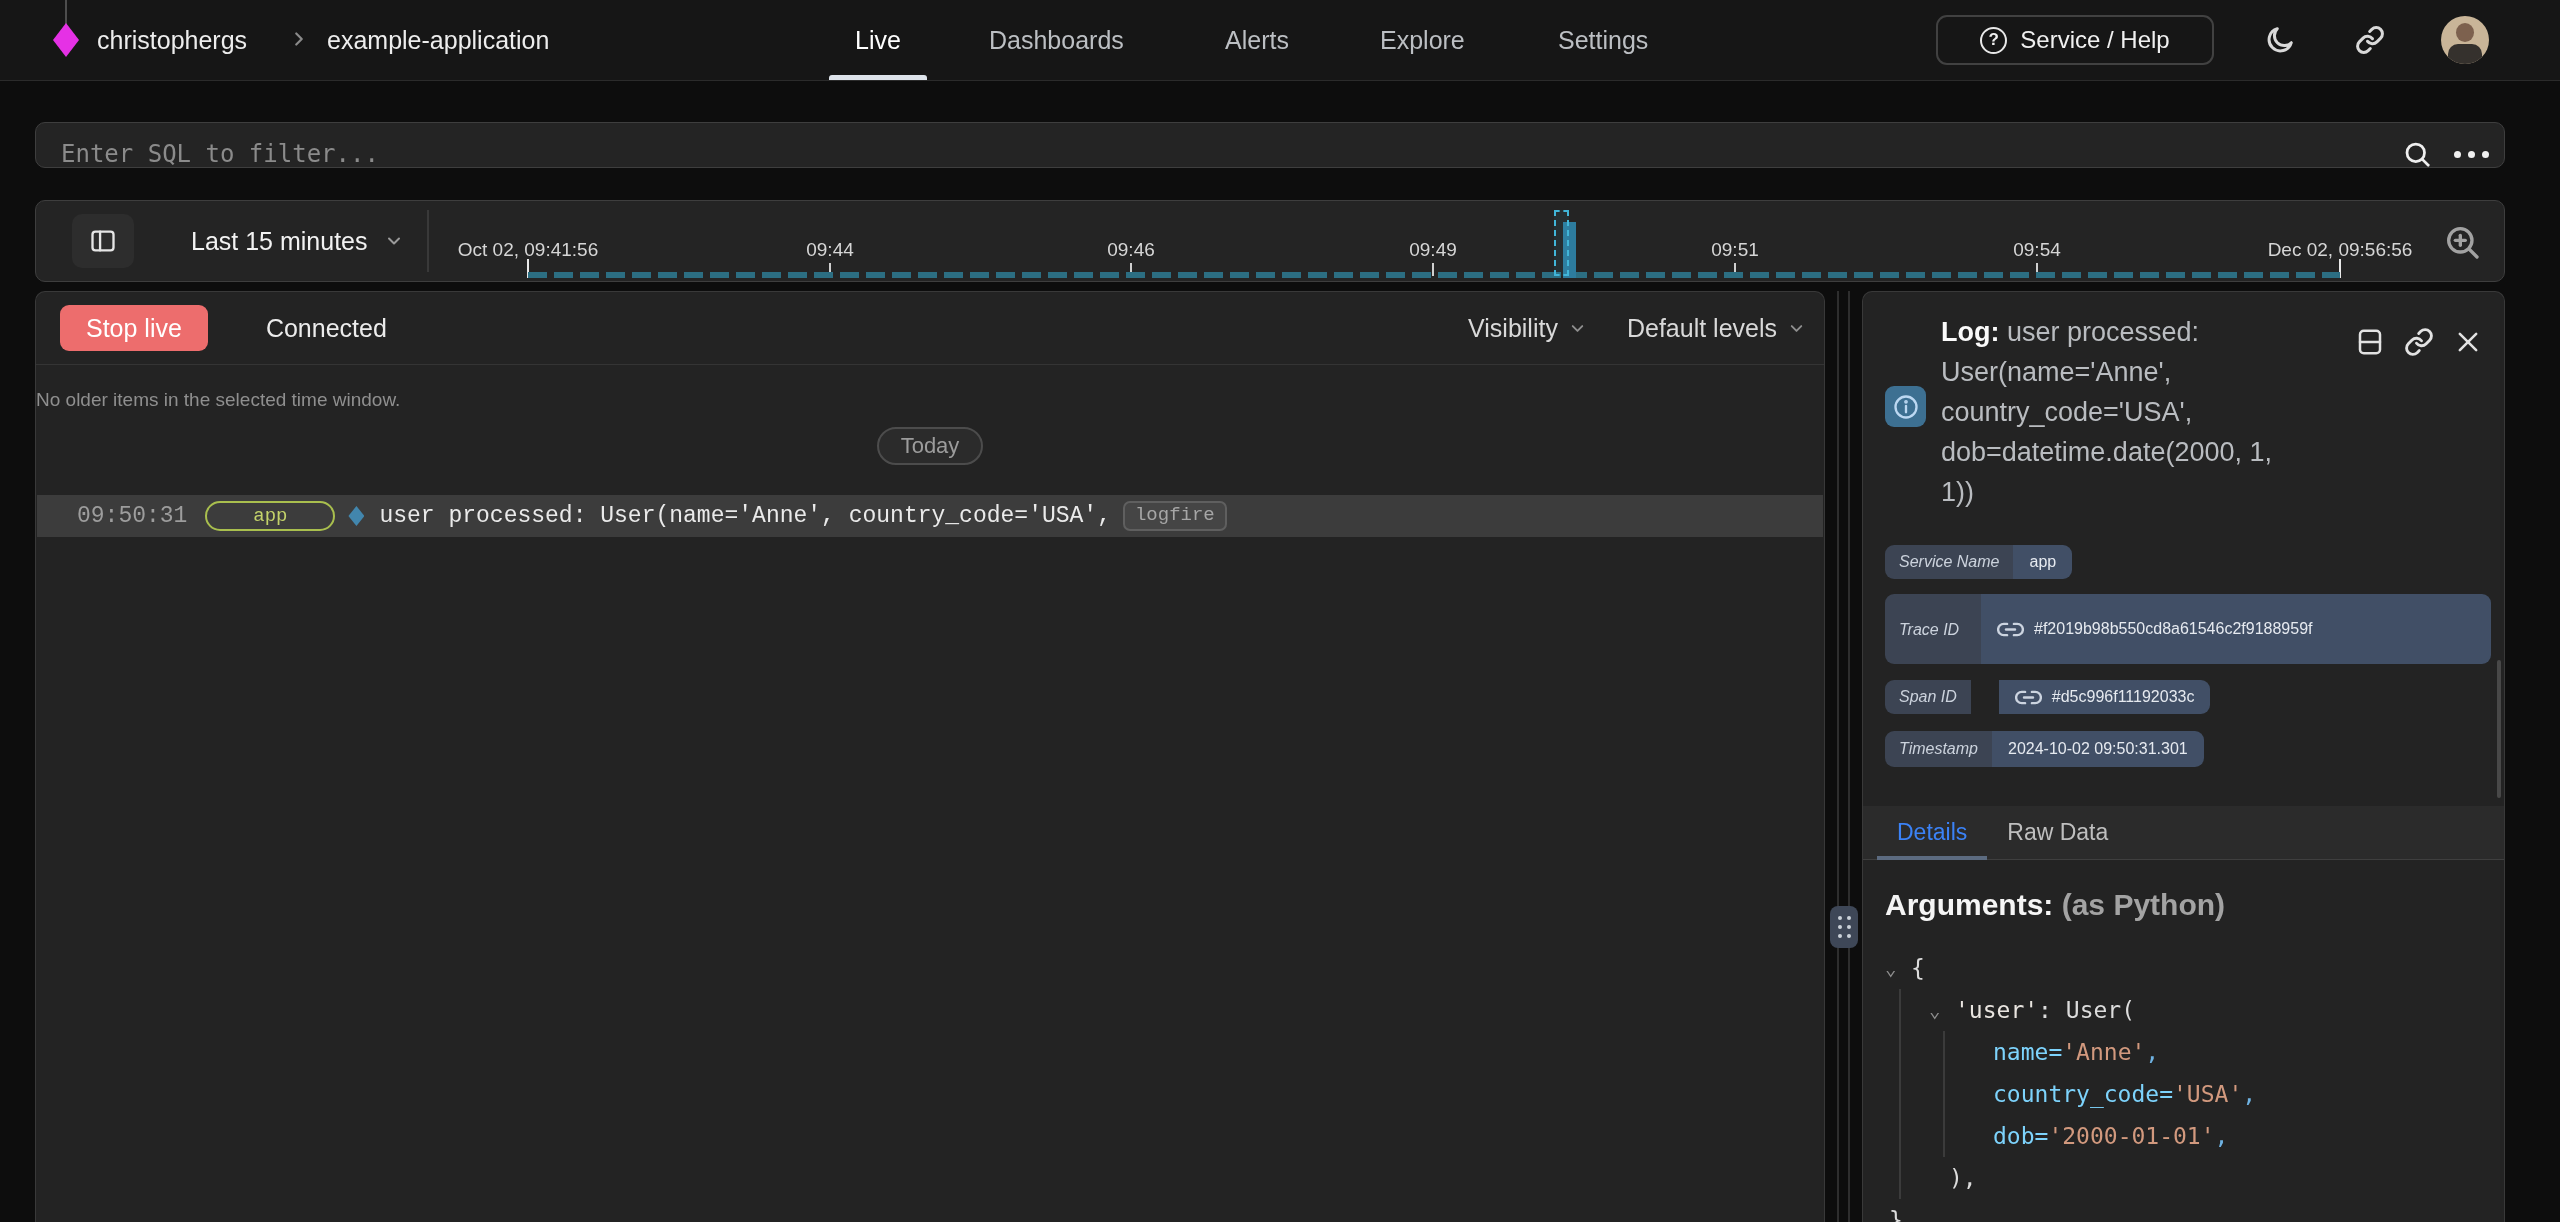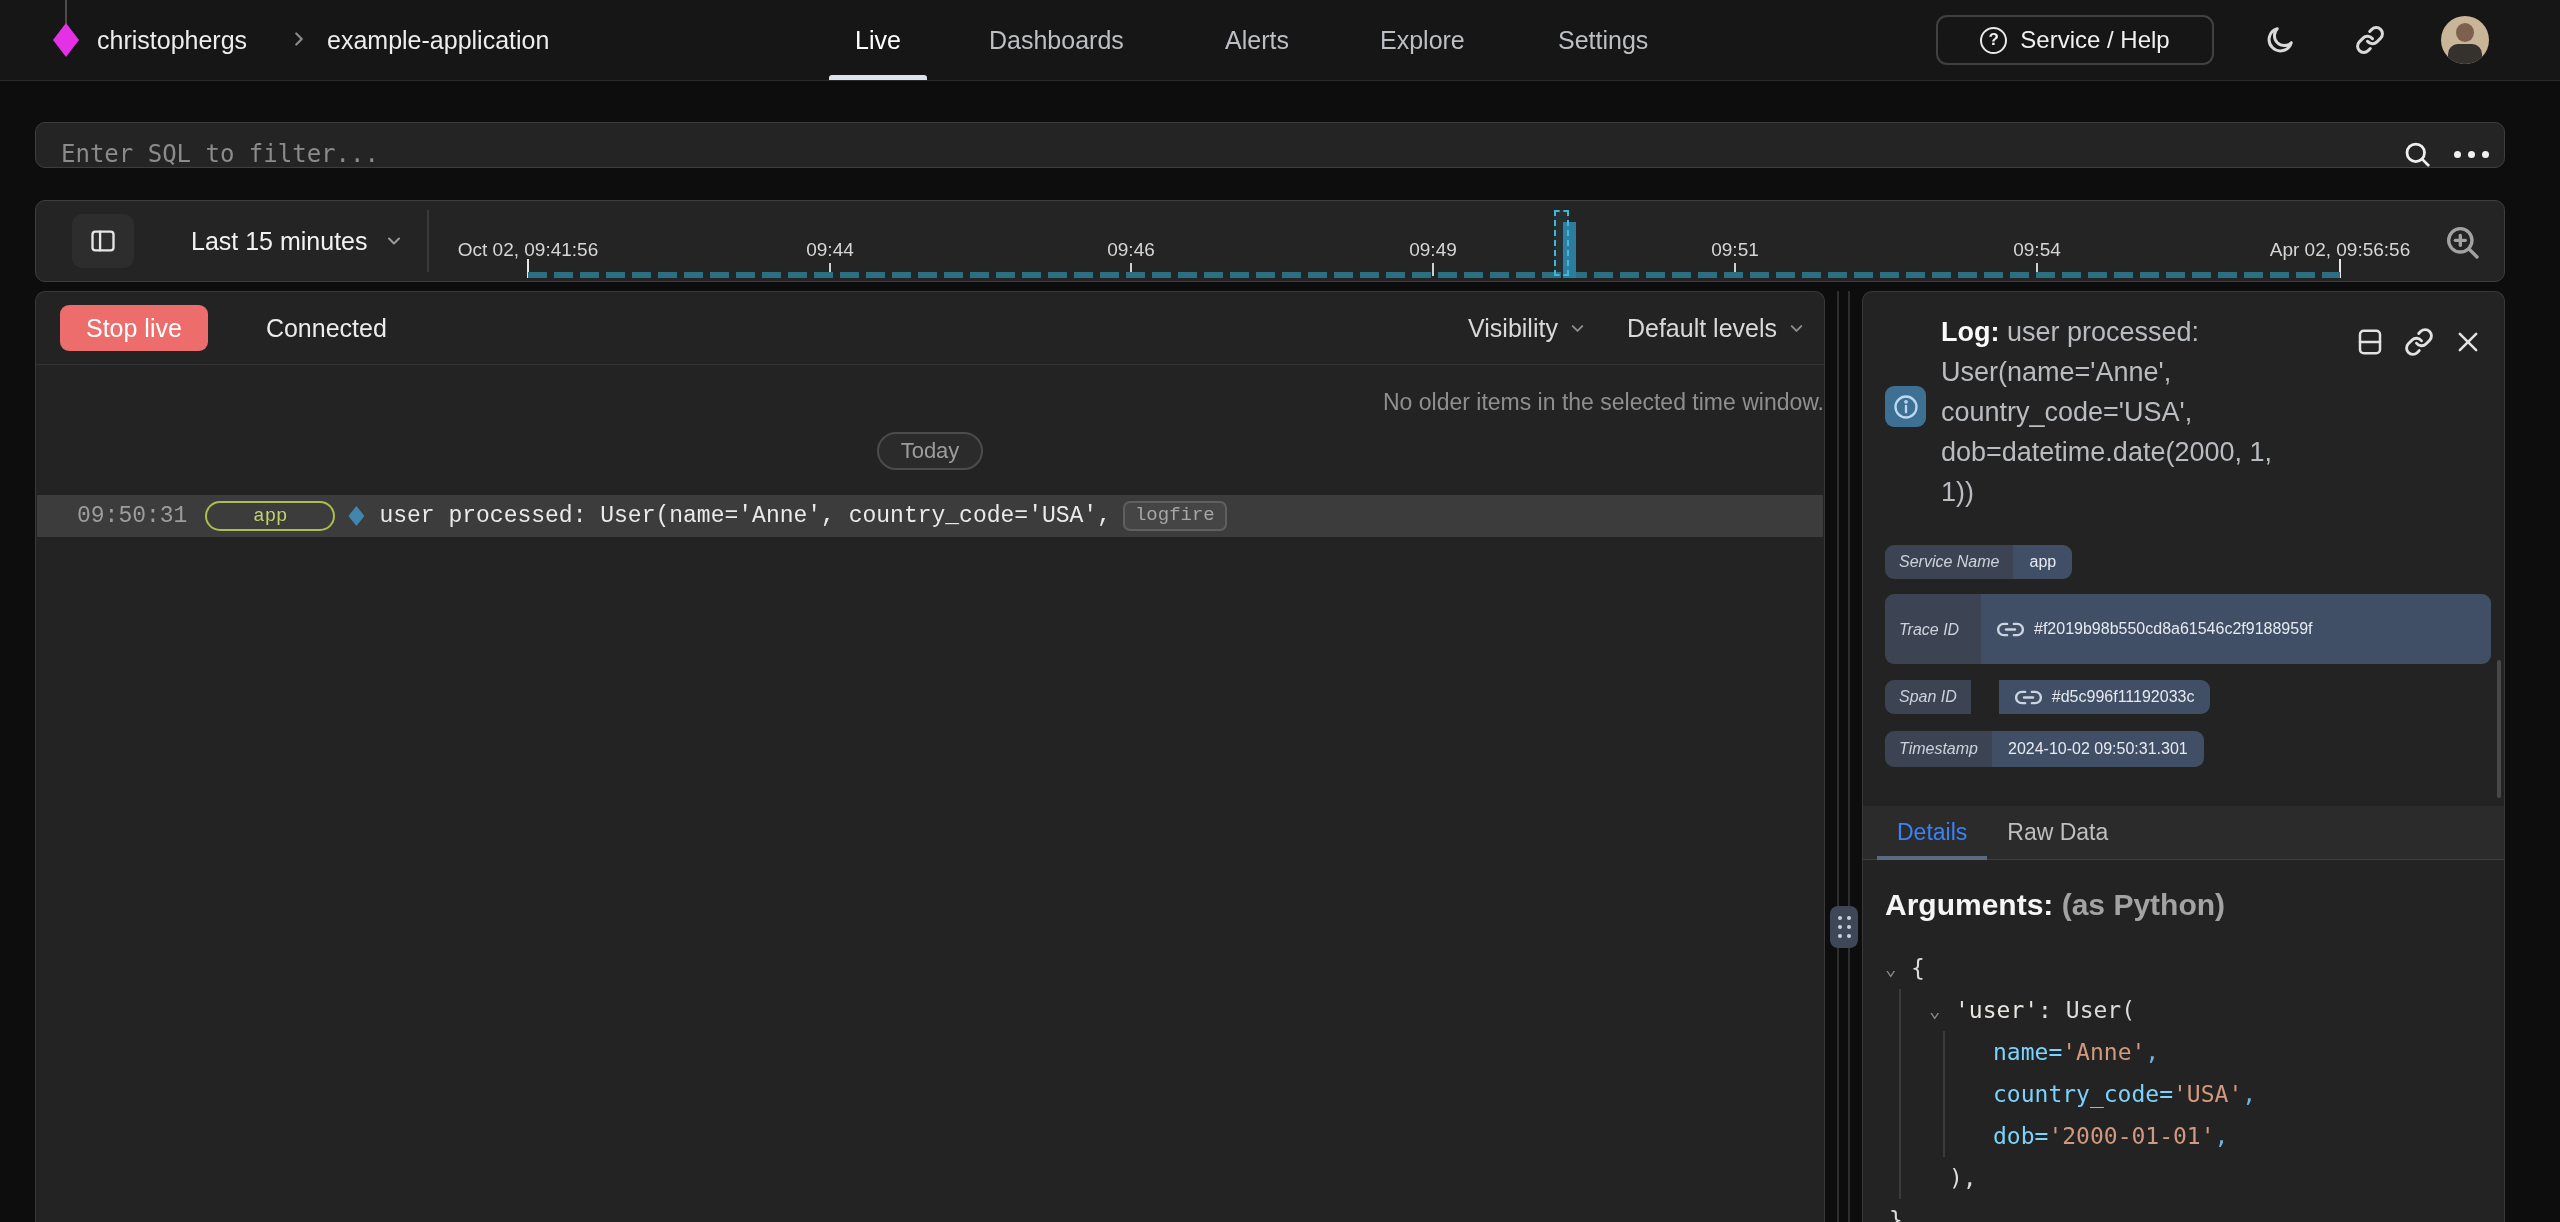--- a/index.html
+++ b/index.html
@@ -57,21 +57,21 @@
   
   .mainpanel{position:absolute;left:35px;top:291px;width:1790px;height:931px;background:#232323;
              border:1px solid #393939;border-bottom:0;border-radius:10px 10px 0 0;box-sizing:border-box;}
   .mp-header{height:72px;border-bottom:1px solid #343434;display:flex;align-items:center;padding:0 18px 0 24px;}
   .stopbtn{height:46px;padding:0 26px;background:#ed6d6d;border:0;border-radius:9px;color:#fff;font-size:25px;cursor:pointer;}
   .connlbl{margin-left:58px;font-size:25px;color:#ececec;}
   .mp-sp{flex:1;}
   .ddl{display:flex;align-items:center;gap:10px;font-size:25px;color:#d9d9d9;cursor:pointer;}
   .ddl .chev{color:#8f8f8f;}
   .ddl.vis{margin-right:40px;}
-  .notice{margin-top:24px;text-align:right;font-size:23px;color:#8f8f8f;}
+  .notice{margin-top:24px;text-align:left;font-size:19px;color:#8f8f8f;}
   .todaybtn{display:block;margin:16px auto 0;height:38px;padding:0 22px;border:2px solid #4c4c4c;background:#2b2b2b;
             border-radius:19px;color:#9c9c9c;font-size:22px;cursor:pointer;}
   .logrow{position:absolute;left:1px;right:1px;top:203px;height:42px;background:#3c3c3c;display:flex;align-items:center;
           font-family:Liberation Mono, monospace;font-size:23px;cursor:pointer;}
   .lr-time{margin-left:40px;color:#9d9d9d;}
   .lr-badge{margin-left:18px;width:130px;height:30px;border:2px solid #a9bf4e;border-radius:16px;color:#c3d26a;
             font-size:19px;display:flex;align-items:center;justify-content:center;box-sizing:border-box;}
   .lr-diamond{margin-left:13px;width:16px;height:20px;background:#4286ad;clip-path:polygon(50% 0,100% 50%,50% 100%,0 50%);}
   .lr-msg{margin-left:15px;color:#eaeaea;white-space:pre;}
   .lr-scope{margin-left:12px;padding:1px 10px 3px;border:2px solid #5f5f5f;border-radius:7px;color:#a6a6a6;font-size:19px;background:#454545;}
@@ -196,21 +196,21 @@
       </span>
     </span>
     <span class="tdivider"></span>
 
     <span class="tk" style="left:492px">Oct 02, 09:41:56</span>
     <span class="tk" style="left:794px">09:44</span>
     <span class="tk" style="left:1095px">09:46</span>
     <span class="tk" style="left:1397px">09:49</span>
     <span class="tk" style="left:1699px">09:51</span>
     <span class="tk" style="left:2001px">09:54</span>
-    <span class="tk" style="left:2304px">Apr 02, 09:56:56</span>
+    <span class="tk" style="left:2304px">Dec 02, 09:56:56</span>
 
     <span class="tm endm" style="left:491px"></span>
     <span class="tm" style="left:793px"></span>
     <span class="tm" style="left:1094px"></span>
     <span class="tm" style="left:1396px"></span>
     <span class="tm" style="left:1698px"></span>
     <span class="tm" style="left:2000px"></span>
     <span class="tm endm last" style="left:2303px"></span>
 
     <span class="dashline"></span>

